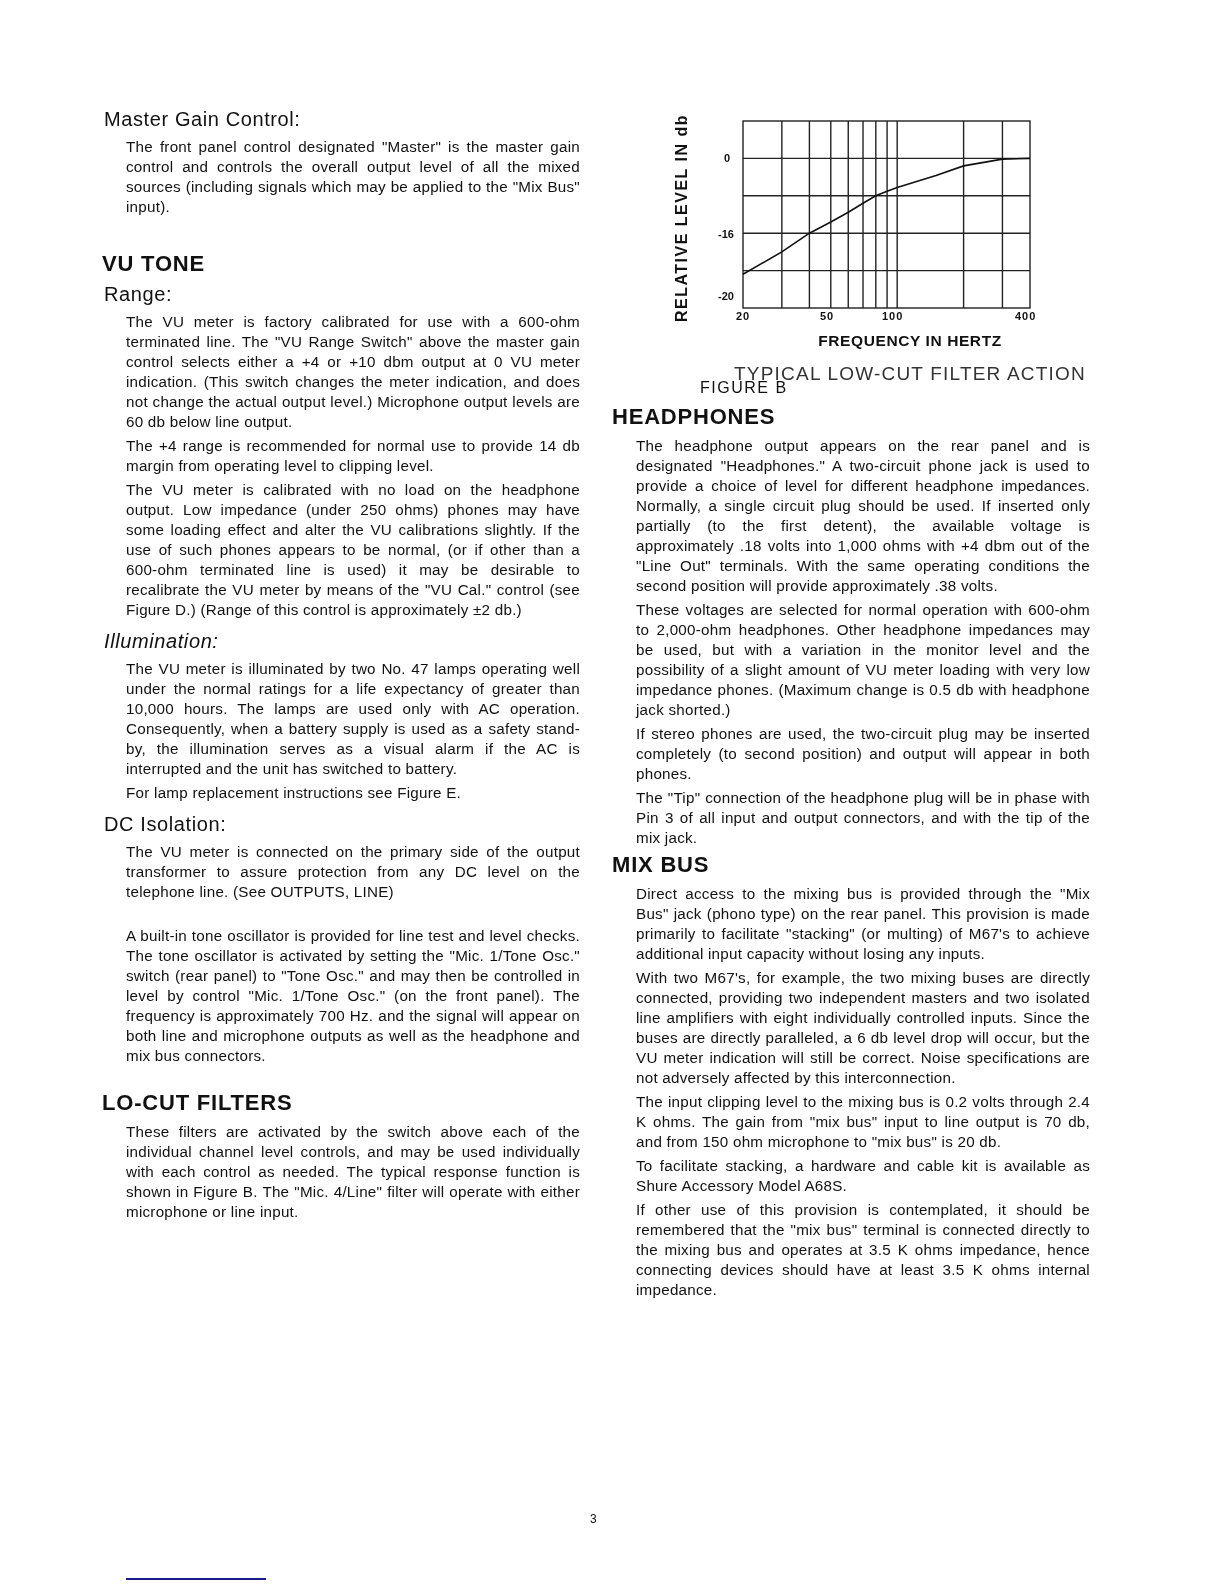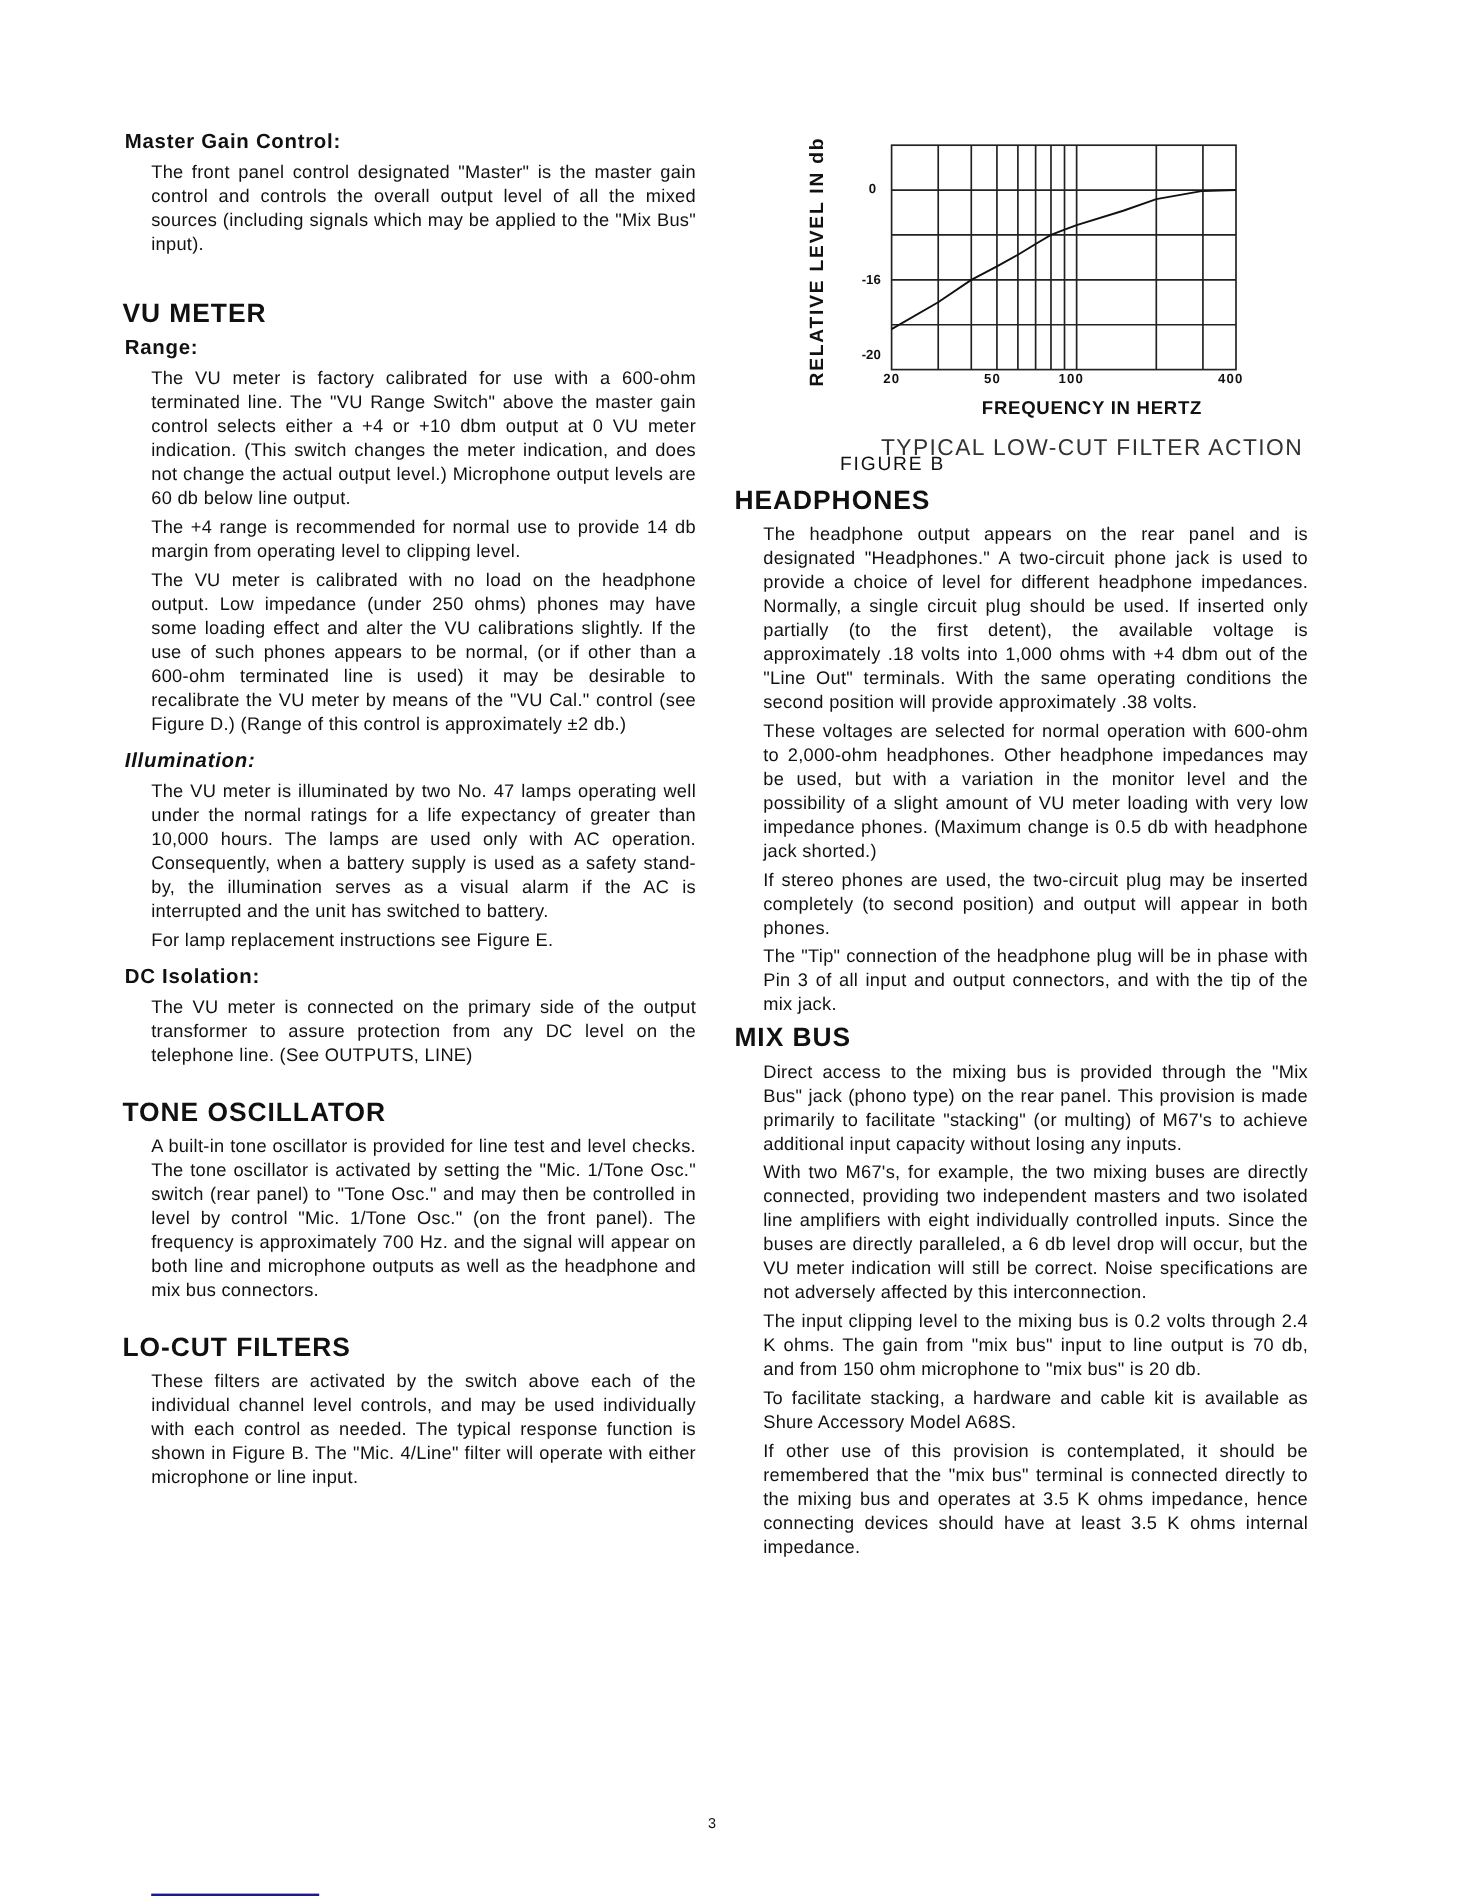--- a/index.html
+++ b/index.html
@@ -1,20 +1,20 @@
 <!DOCTYPE html>
 <html><head>
 <meta charset="utf-8">
 <style>
   html, body { margin: 0; padding: 0; background: #ffffff; }
   body { width: 1224px; height: 1584px; position: relative; overflow: hidden; color: #111; font-family: "Liberation Sans", "DejaVu Sans", sans-serif; }
   .col { position: absolute; }
   .col-left { left: 104px; top: 108px; width: 476px; }
   .col-right { left: 614px; top: 404px; width: 476px; }
-  .subhead { font-weight: bold; font-size: 17px; letter-spacing: 0.6px; margin: 0 0 6px 0; }
+  .subhead { font-weight: normal; font-size: 20px; letter-spacing: 0.6px; margin: 0 0 6px 0; }
   .subhead.italic { font-style: italic; }
   .section-title { font-weight: bold; font-size: 22px; letter-spacing: 0.8px; margin: 0 0 6px -2px; }
   .para { font-size: 15.2px; line-height: 20px; margin: 0 0 4px 22px; text-align: justify; letter-spacing: 0.25px; }
   .gap-s { height: 6px; }
   .gap-m { height: 20px; }
   .gap-l { height: 30px; }
   
   .chart { position: absolute; left: 660px; top: 80px; width: 420px; height: 320px; }
   .chart svg { position: absolute; left: 0; top: 0; }
   .ylabel { position: absolute; left: 2px; top: 20px; width: 40px; height: 235px; }
@@ -28,37 +28,36 @@
   .footer-rule { position: absolute; left: 126px; top: 1578px; width: 140px; height: 2px; background: #1a1a8c; }
 </style>
 </head>
 <body>
 
 <div class="col col-left">
   <div class="subhead">Master Gain Control:</div>
   <p class="para" style="font-style: normal;">The front panel control designated "Master" is the master gain control and controls the overall output level of all the mixed sources (including signals which may be applied to the "Mix Bus" input).</p>
   <div class="gap-l"></div>
 
-  <div class="section-title">VU METER</div>
+  <div class="section-title">VU TONE</div>
   <div class="subhead">Range:</div>
   <p class="para">The VU meter is factory calibrated for use with a 600-ohm terminated line. The "VU Range Switch" above the master gain control selects either a +4 or +10 dbm output at 0 VU meter indication. (This switch changes the meter indication, and does not change the actual output level.) Microphone output levels are 60 db below line output.</p>
   <p class="para">The +4 range is recommended for normal use to provide 14 db margin from operating level to clipping level.</p>
   <p class="para">The VU meter is calibrated with no load on the headphone output. Low impedance (under 250 ohms) phones may have some loading effect and alter the VU calibrations slightly. If the use of such phones appears to be normal, (or if other than a 600-ohm terminated line is used) it may be desirable to recalibrate the VU meter by means of the "VU Cal." control (see Figure D.) (Range of this control is approximately ±2 db.)</p>
   <div class="gap-s"></div>
 
   <div class="subhead italic">Illumination:</div>
   <p class="para">The VU meter is illuminated by two No. 47 lamps operating well under the normal ratings for a life expectancy of greater than 10,000 hours. The lamps are used only with AC operation. Consequently, when a battery supply is used as a safety stand-by, the illumination serves as a visual alarm if the AC is interrupted and the unit has switched to battery.</p>
   <p class="para">For lamp replacement instructions see Figure E.</p>
   <div class="gap-s"></div>
 
   <div class="subhead">DC Isolation:</div>
   <p class="para">The VU meter is connected on the primary side of the output transformer to assure protection from any DC level on the telephone line. (See OUTPUTS, LINE)</p>
   <div class="gap-m"></div>
 
-  <div class="section-title">TONE OSCILLATOR</div>
   <p class="para">A built-in tone oscillator is provided for line test and level checks. The tone oscillator is activated by setting the "Mic. 1/Tone Osc." switch (rear panel) to "Tone Osc." and may then be controlled in level by control "Mic. 1/Tone Osc." (on the front panel). The frequency is approximately 700 Hz. and the signal will appear on both line and microphone outputs as well as the headphone and mix bus connectors.</p>
   <div class="gap-m"></div>
 
   <div class="section-title">LO-CUT FILTERS</div>
   <p class="para">These filters are activated by the switch above each of the individual channel level controls, and may be used individually with each control as needed. The typical response function is shown in Figure B. The "Mic. 4/Line" filter will operate with either microphone or line input.</p>
 </div>
 
 <div class="chart">
   <div class="ylabel">
       <span>RELATIVE LEVEL IN db</span>

